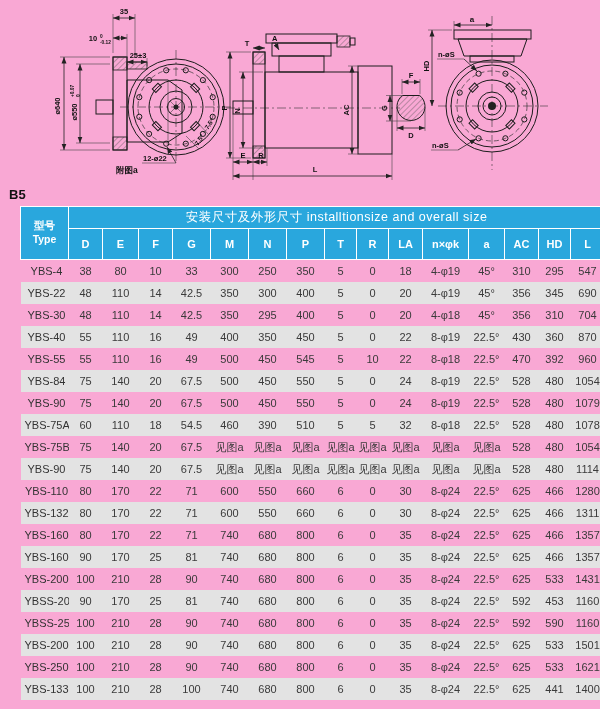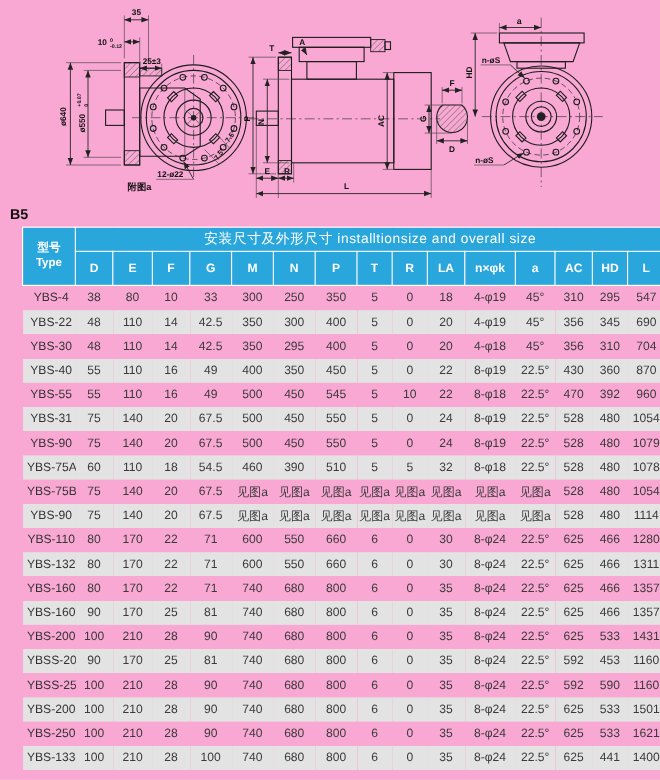--- a/index.html
+++ b/index.html
@@ -371,21 +371,21 @@
           <td>5</td>
           <td>10</td>
           <td>22</td>
           <td>8-φ18</td>
           <td>22.5°</td>
           <td>470</td>
           <td>392</td>
           <td>960</td>
         </tr>
         <tr class="alt">
-    <td class="type">YBS-31</td>
+    <td class="type">YBS-84</td>
   <td>75</td>
           <td>140</td>
           <td>20</td>
           <td>67.5</td>
           <td>500</td>
           <td>450</td>
           <td>550</td>
           <td>5</td>
           <td>0</td>
           <td>24</td>

